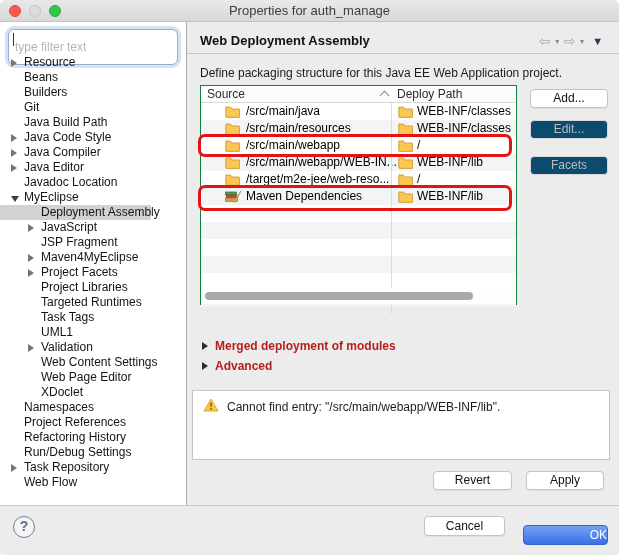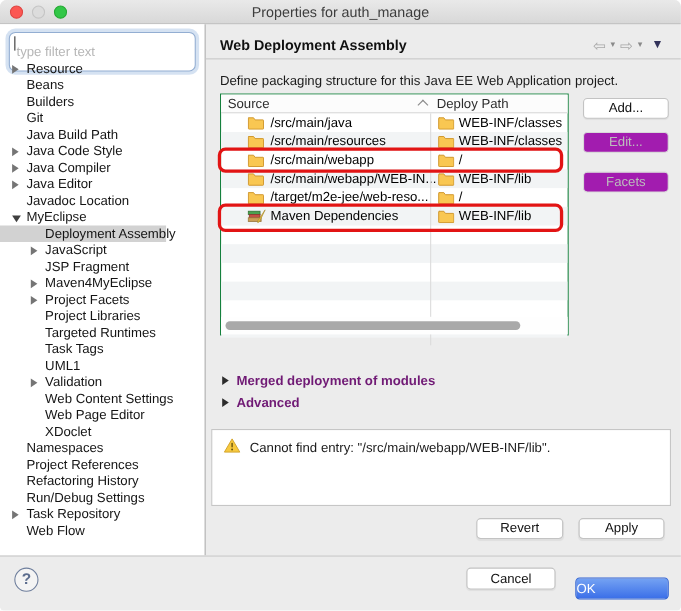--- a/index.html
+++ b/index.html
@@ -68,27 +68,27 @@
   .trow .lbl2 { position:absolute; left:216px; top:1px; font-size:12px; color:#000; white-space:nowrap; }
   .overlayer { position:absolute; left:0; top:17px; right:0; height:212px; pointer-events:none; z-index:5; }
   .red-box { position:absolute; left:-3px; width:314px; border:3px solid #e21414; border-radius:7px; }
   .hscroll { position:absolute; left:0; bottom:0; right:0; height:16px; background:#fefefe; }
   .hthumb { position:absolute; left:4px; top:4px; width:268px; height:8px; background:#a9a9a9; border-radius:4px; }
 
   
   .btn { position:absolute; background:#ffffff; border:1px solid #c3c3c3; border-radius:4px;
          font-size:12px; text-align:center; color:#111; box-shadow:0 1px 1px rgba(0,0,0,0.06); }
   .btn.sm { width:78px; height:19px; line-height:17px; }
-  .btn.disabled { color:#bcbcbc; background:#a21caf; border-color:#d9d9d9; box-shadow:none; }
+  .btn.disabled { color:#bcbcbc; background:#0c4a6e; border-color:#d9d9d9; box-shadow:none; }
   .btn-add { left:343px; top:67px; }
   .btn-edit { left:343px; top:98px; }
   .btn-remove { left:343px; top:134px; }
 
   
-  .section { position:absolute; left:15px; font-weight:bold; font-size:12px; color:#701a75; }
+  .section { position:absolute; left:15px; font-weight:bold; font-size:12px; color:#b91c1c; }
   .section .s-arr { display:inline-block; width:0; height:0; border-left:6px solid #2c2c2c;
                     border-top:4px solid transparent; border-bottom:4px solid transparent; margin-right:7px; }
   .sect-1 { top:317px; }
   .sect-2 { top:337px; }
 
   
   .warnbox { position:absolute; left:5px; top:368px; width:418px; height:70px;
              background:#ffffff; border:1px solid #c6c6c6; }
   .warnbox .w-icn { position:absolute; left:10px; top:7px; }
   .warnbox .w-txt { position:absolute; left:34px; top:9px; font-size:12px; color:#1b1b1b; }
@@ -97,21 +97,21 @@
 
   
   .footer { position:absolute; left:0; top:505px; width:619px; height:50px;
             background:#ececec; border-top:1px solid #c9c9c9; }
   .help { position:absolute; left:13px; top:10px; width:22px; height:22px; border-radius:50%;
           border:1.6px solid #6f7f9d; color:#5c6d8e; font-size:14px; font-weight:bold;
           text-align:center; line-height:19px; background:#f4f4f4; }
   .btn-cancel { left:424px; top:10px; width:81px; height:20px; line-height:18px; }
   .btn-ok { position:absolute; left:523px; top:19px; width:85px; height:20px; line-height:19px;
             background:linear-gradient(#74a2f3,#3b6fe8); border:1px solid #3163d3; border-radius:4px;
-            color:#ffffff; font-size:12px; text-align:left; }
+            color:#ffffff; font-size:12px; text-align:right; }
 </style>
 </head>
 <body>
 
 <div id="win">
 
   <div class="titlebar">
     <span class="tl red"></span>
     <span class="tl gray"></span>
     <span class="tl green"></span>

